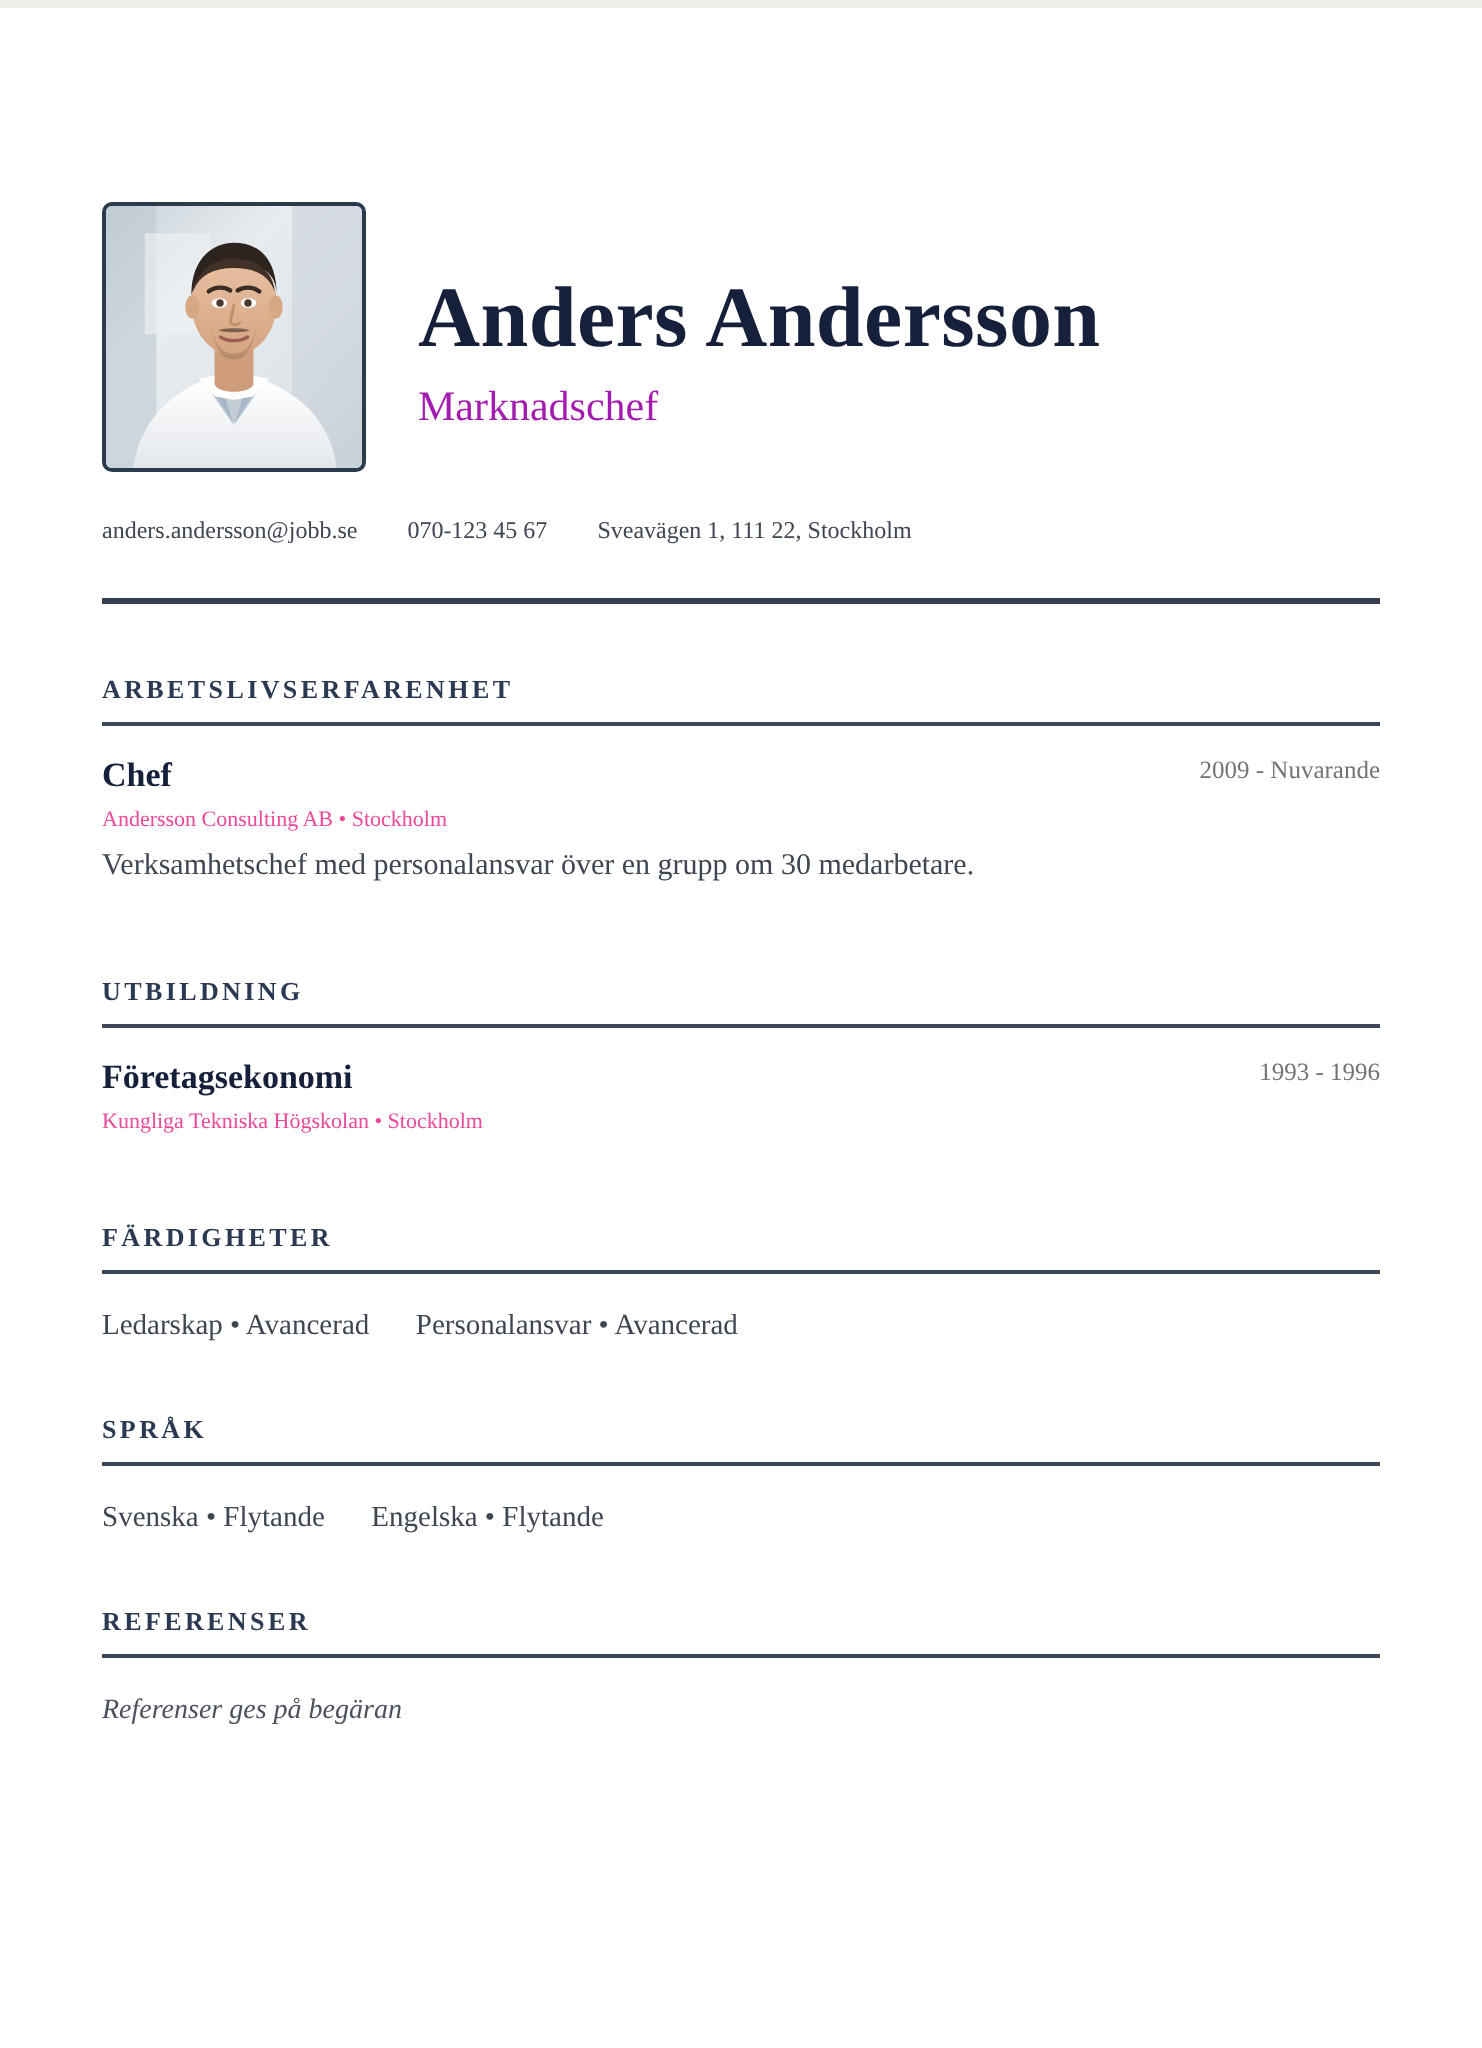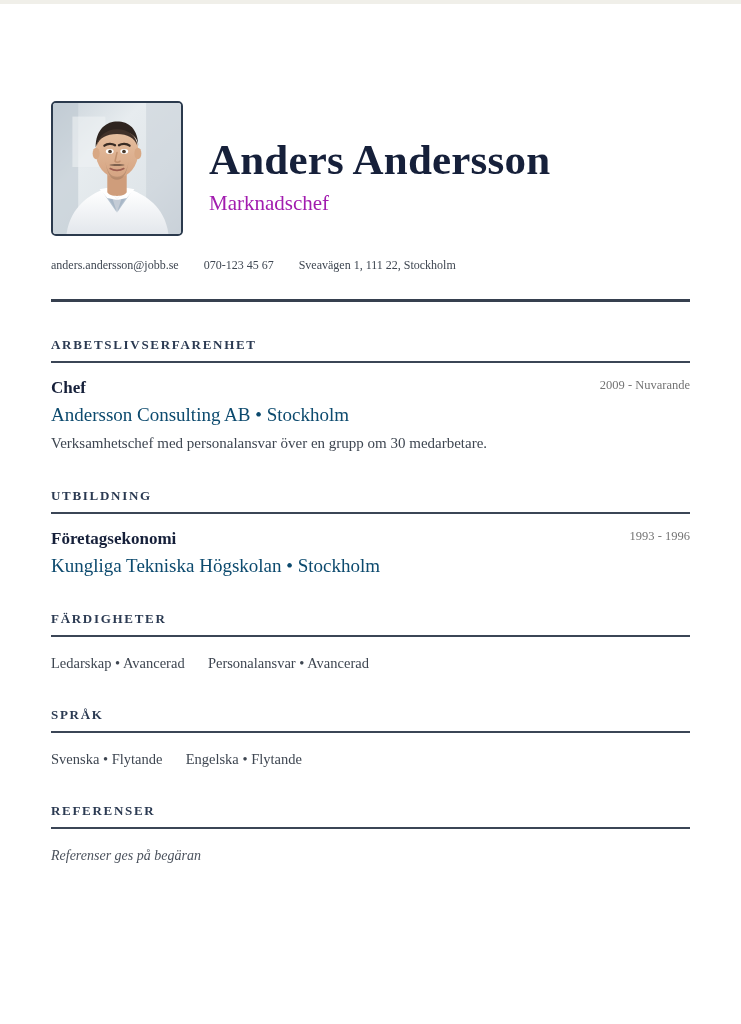--- a/index.html
+++ b/index.html
@@ -134,22 +134,22 @@
     line-height: 1.15;
   }
   .entry-date {
     font-size: 12.5px;
     color: #737373;
     line-height: 1.15;
     white-space: nowrap;
   }
   .entry-sub {
     margin-top: 6px;
-    font-size: 19px;
-    color: #0c4a6e;
+    font-size: 11px;
+    color: #ec4899;
     line-height: 1.2;
   }
   .entry-desc {
     margin-top: 7px;
     font-size: 15px;
     color: #3e4651;
     line-height: 1.25;
   }
 
   .inline-list {

